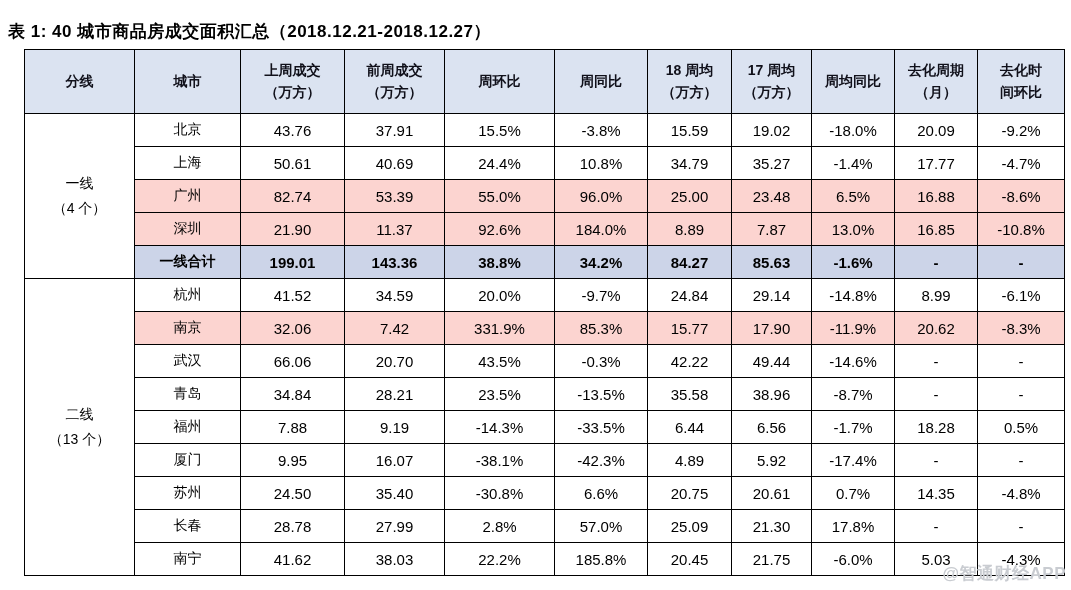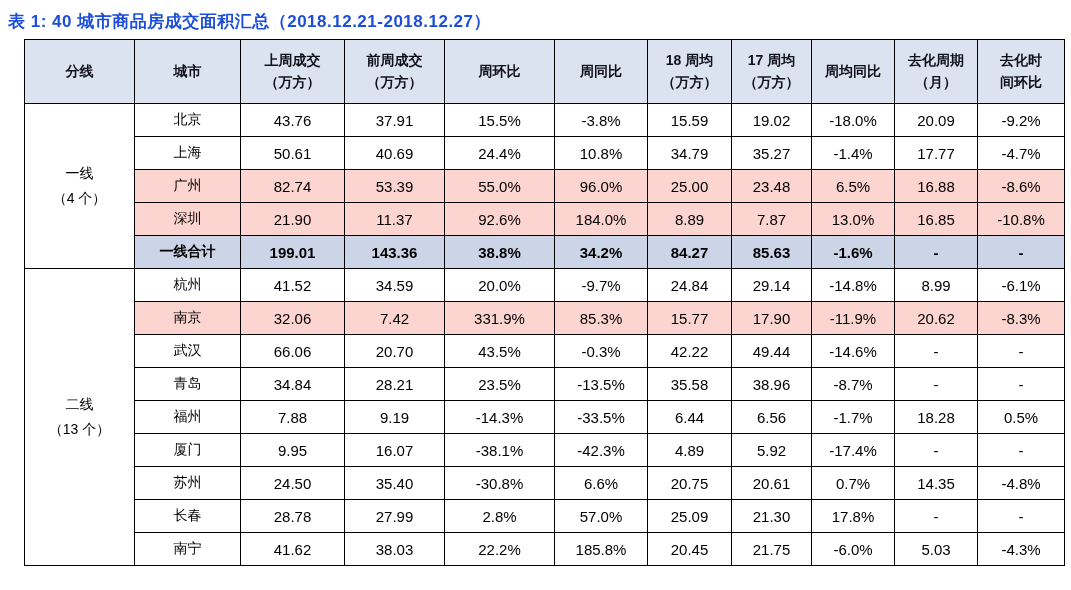--- a/index.html
+++ b/index.html
@@ -3,24 +3,24 @@
 <meta charset="utf-8">
 <style>
   html, body { margin: 0; padding: 0; background: #ffffff; }
   body {
     width: 1071px; height: 590px;
     font-family: "Liberation Sans", "DejaVu Sans", sans-serif;
     color: #000000;
   }
   .page { position: relative; width: 1071px; height: 590px; overflow: hidden; background: #ffffff; }
   .title {
-    padding: 10px 0 6px 8px;
+    padding: 20px 0 6px 8px;
     font-size: 17px;
     font-weight: bold;
-    color: #1d4ed8;
+    color: #000000;
     letter-spacing: 0.5px;
   }
   table {
     border-collapse: collapse;
     table-layout: fixed;
     margin-left: 24px;
     width: 1040px;
   }
   th, td {
     border: 1px solid #000000;
@@ -290,13 +290,14 @@
           <td class="val">185.8%</td>
           <td class="val">20.45</td>
           <td class="val">21.75</td>
           <td class="val">-6.0%</td>
           <td class="val">5.03</td>
           <td class="val">-4.3%</td>
         </tr>
       </tbody>
   </table>
 
+  <div class="watermark">@智通财经APP</div>
 </div>
 
 </body></html>

